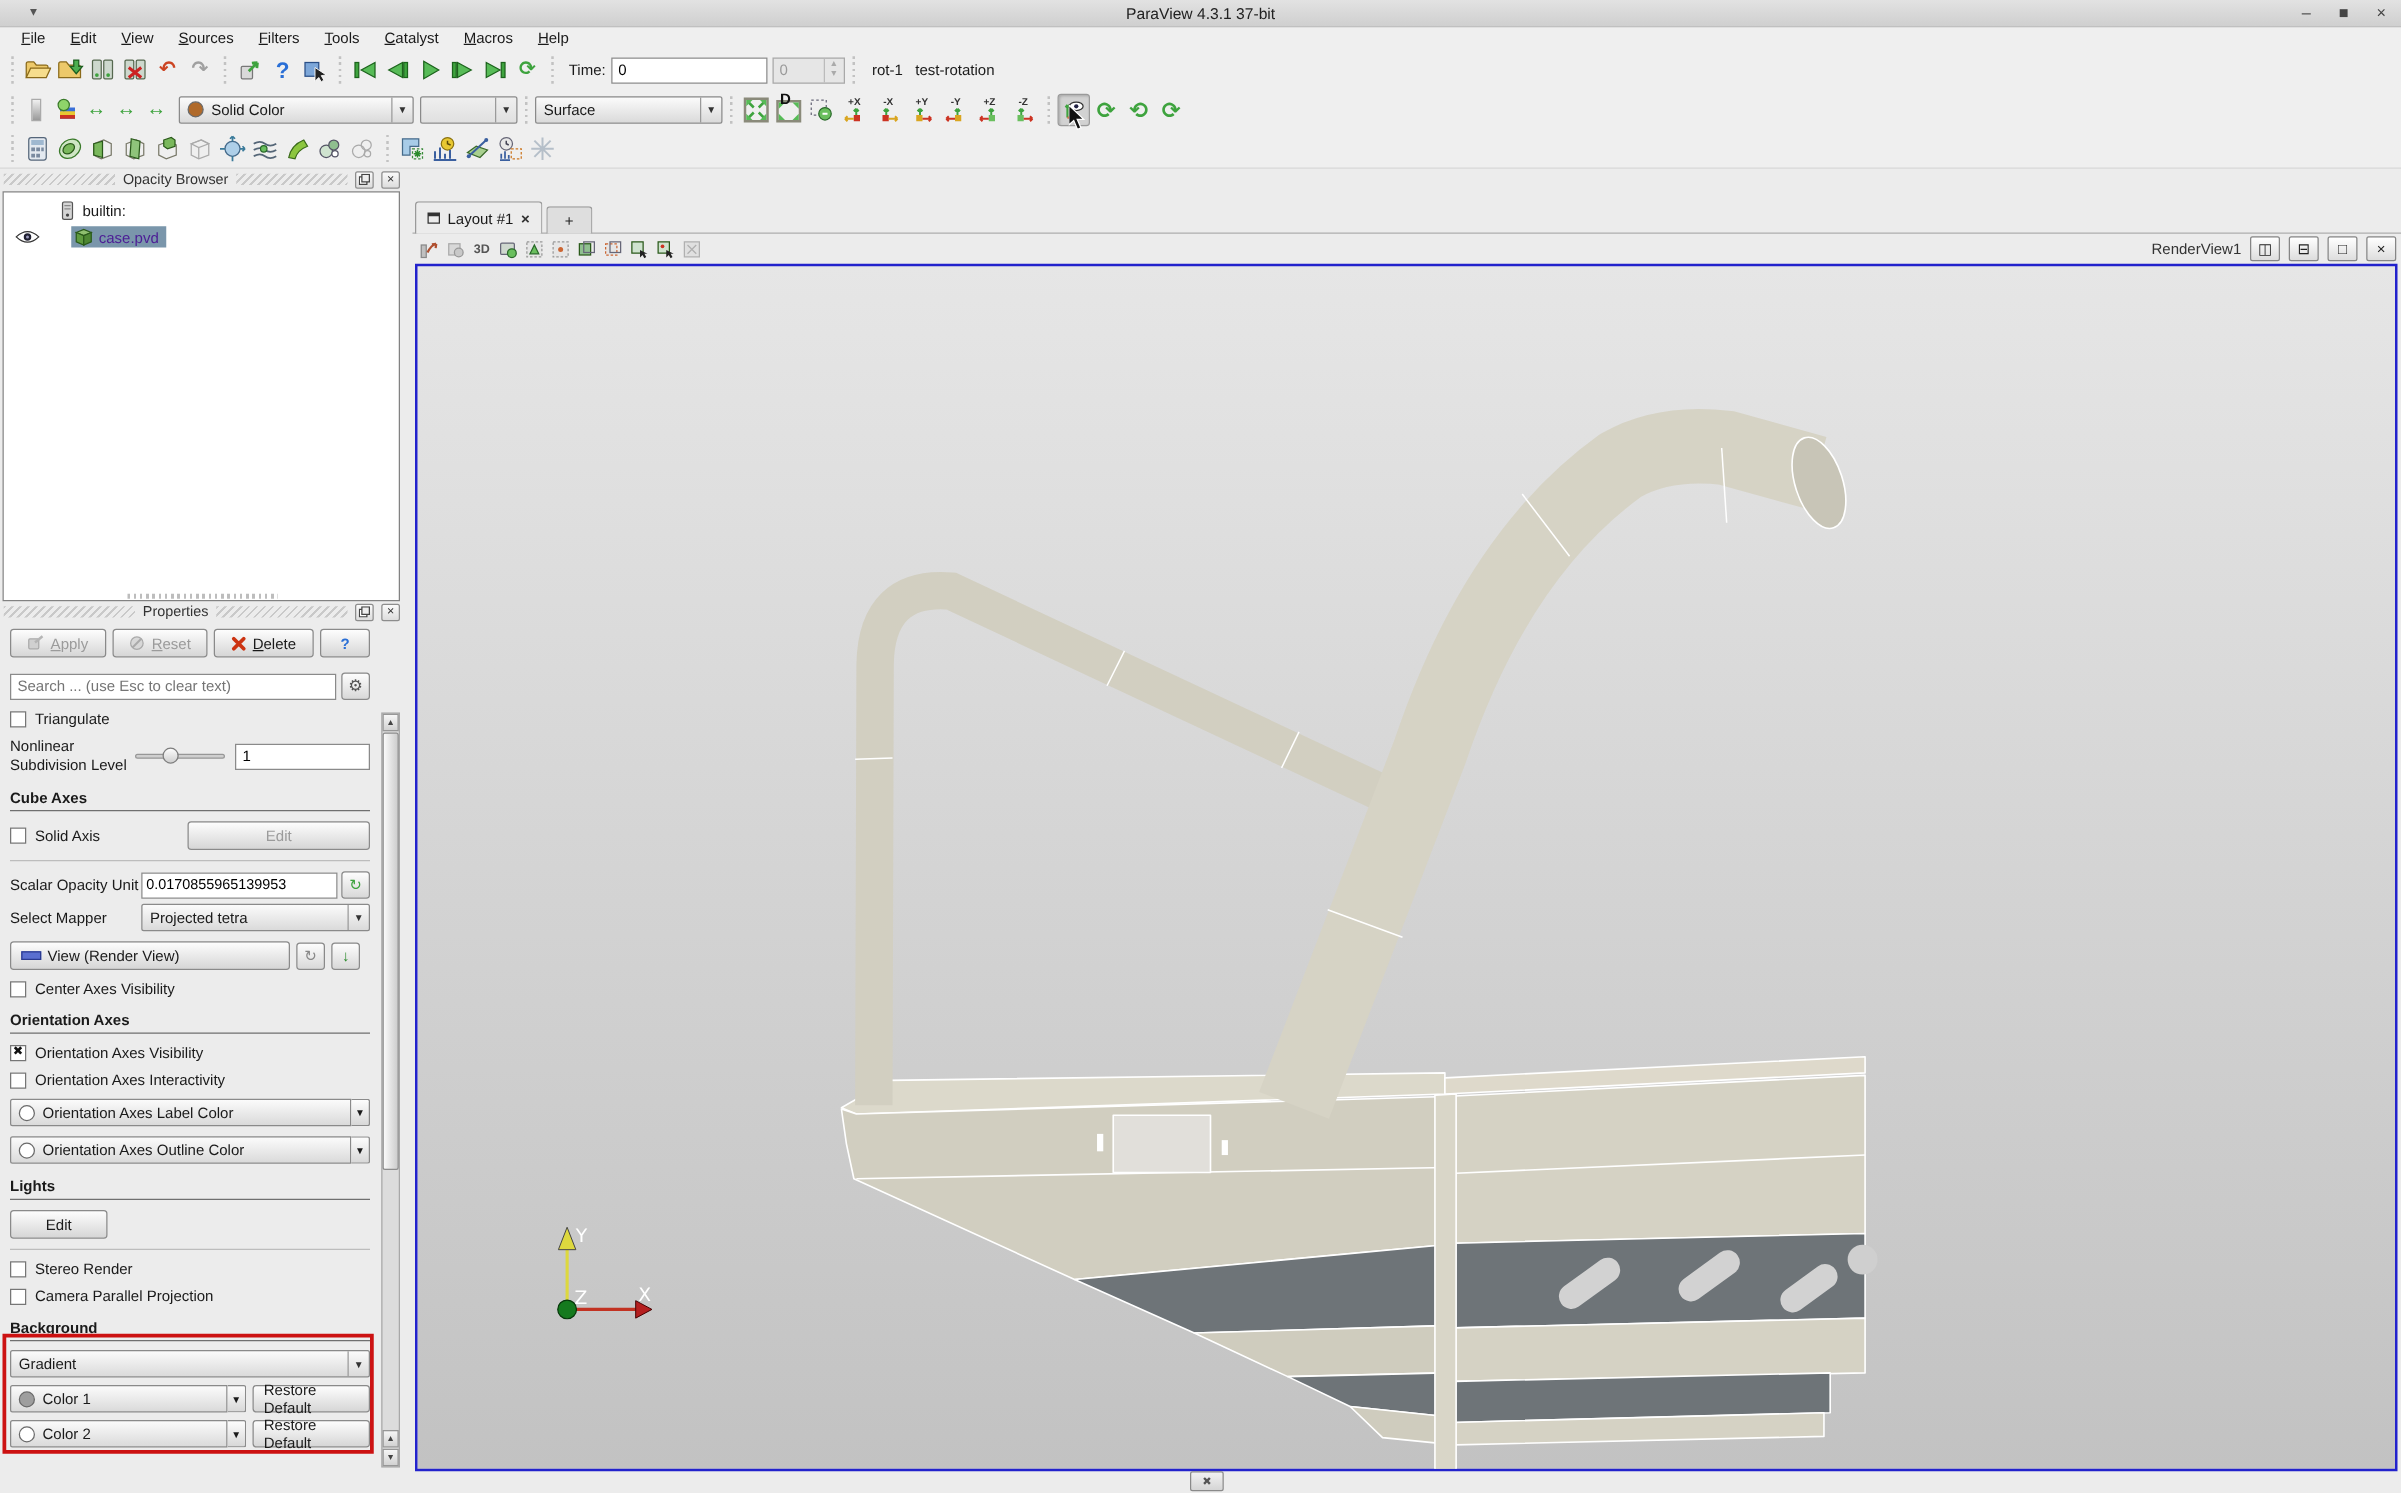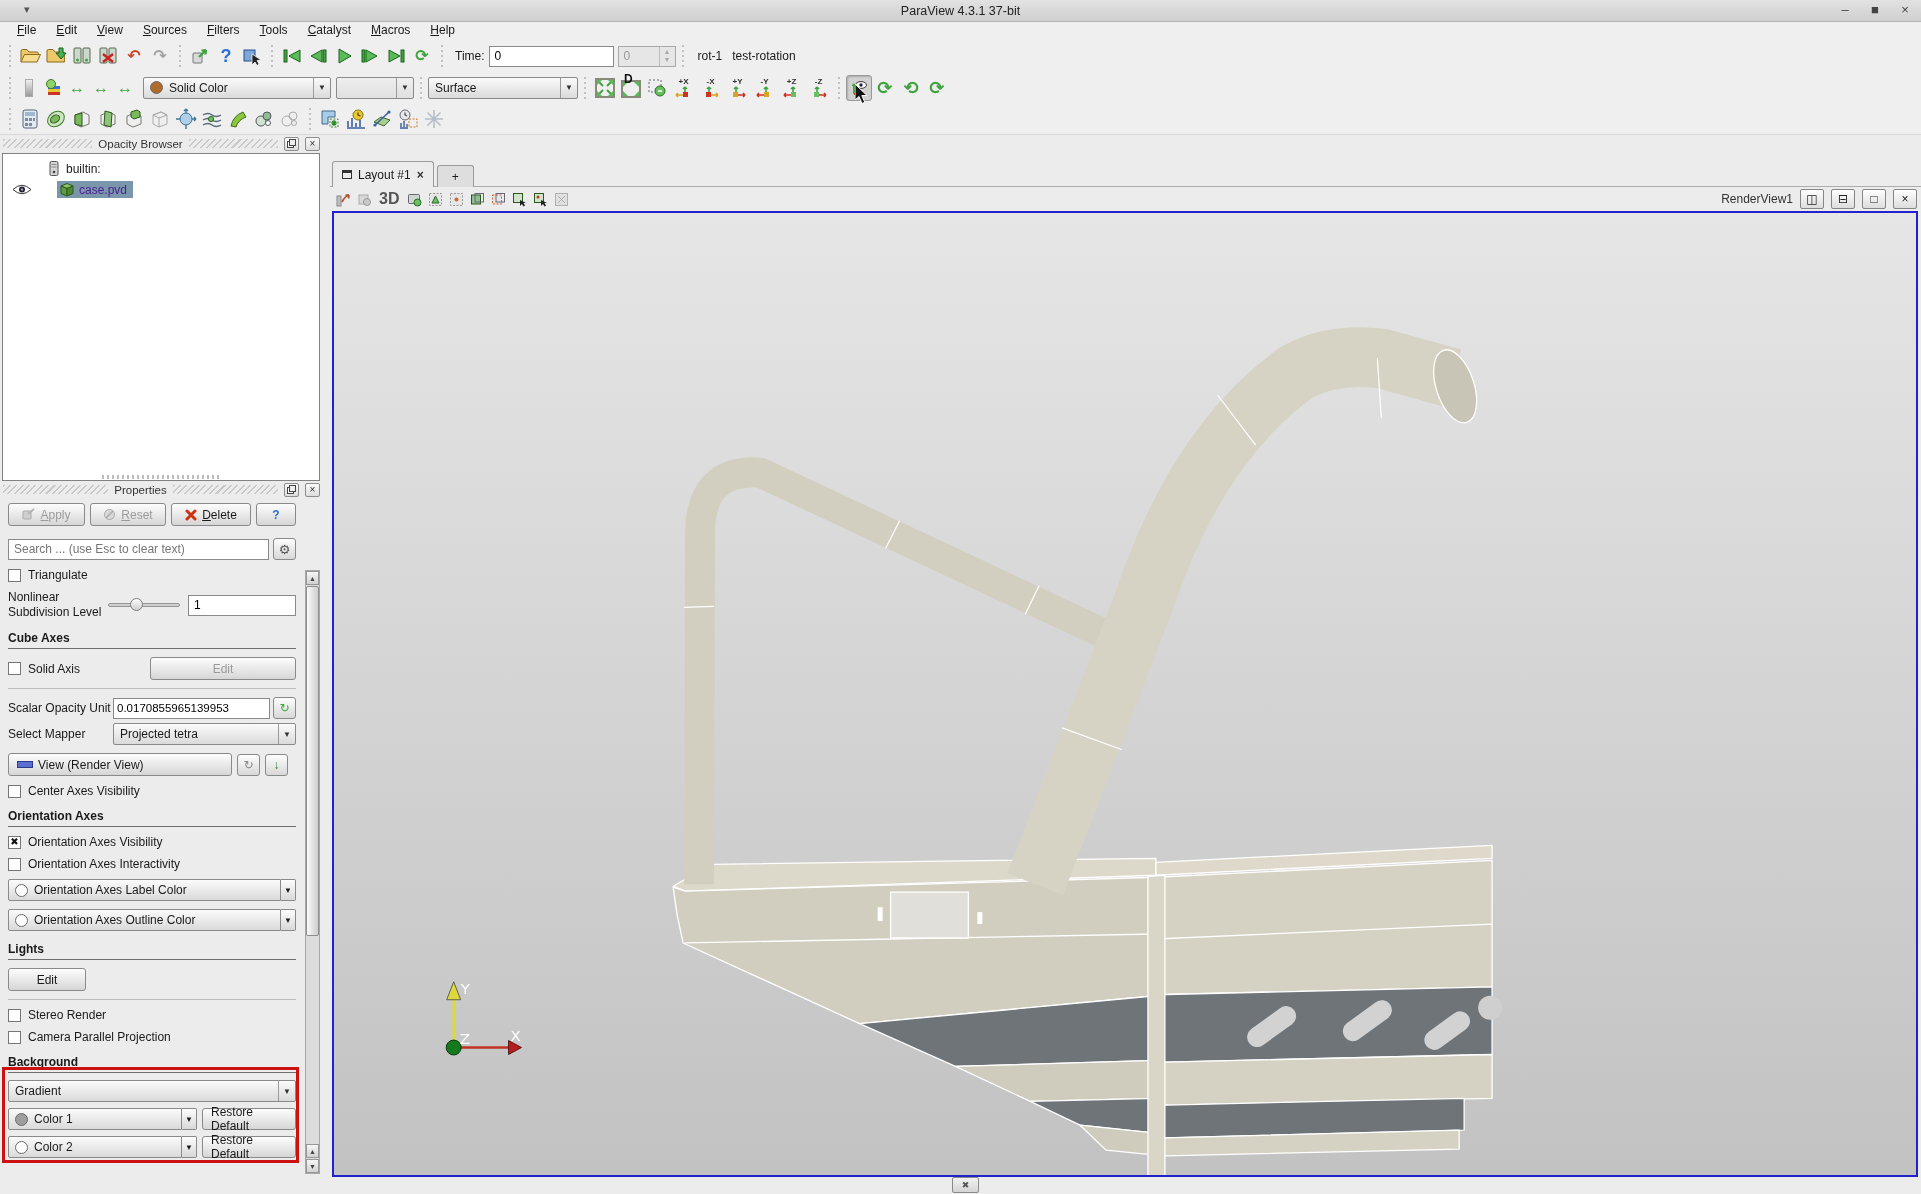--- a/index.html
+++ b/index.html
@@ -699,21 +699,21 @@
         <rect x="1" y="4" width="4" height="10" fill="#c0c0c0" stroke="#888"></rect>
         <path d="M6 10 Q9 4 13 3 M13 3 L9.5 3.5 M13 3 L12.5 6.5" stroke="#b05030" stroke-width="1.8" fill="none"></path>
       </svg>
   </span>
   <span class="vicon">
     <svg width="15" height="15" viewBox="0 0 15 15">
         <rect x="2" y="3" width="9" height="9" fill="#d8d8d8" stroke="#aaa"></rect>
         <circle cx="10" cy="10" r="3.5" fill="#c8c8c8" stroke="#999"></circle>
       </svg>
   </span>
-  <span style="font-size:16px;font-weight:bold;color:#555;margin:0 3px">3D</span>
+  <span style="font-size:10px;font-weight:bold;color:#555;margin:0 3px">3D</span>
   <span class="vicon">
     <svg width="15" height="15" viewBox="0 0 15 15">
         <rect x="1.5" y="2.5" width="11" height="9" rx="1" fill="#cfd8cf" stroke="#667"></rect>
         <circle cx="10.5" cy="10.5" r="3.5" fill="#6abf5e" stroke="#2a6a2a"></circle>
       </svg>
   </span>
   <span class="vicon">
     <svg width="15" height="15" viewBox="0 0 15 15">
         <rect x="1.5" y="1.5" width="12" height="12" fill="#e6e6e6" stroke="#999" stroke-dasharray="2 1.5"></rect>
         <polygon points="4,11 7.5,4 11,11" fill="#6abf5e" stroke="#2a6a2a"></polygon>

